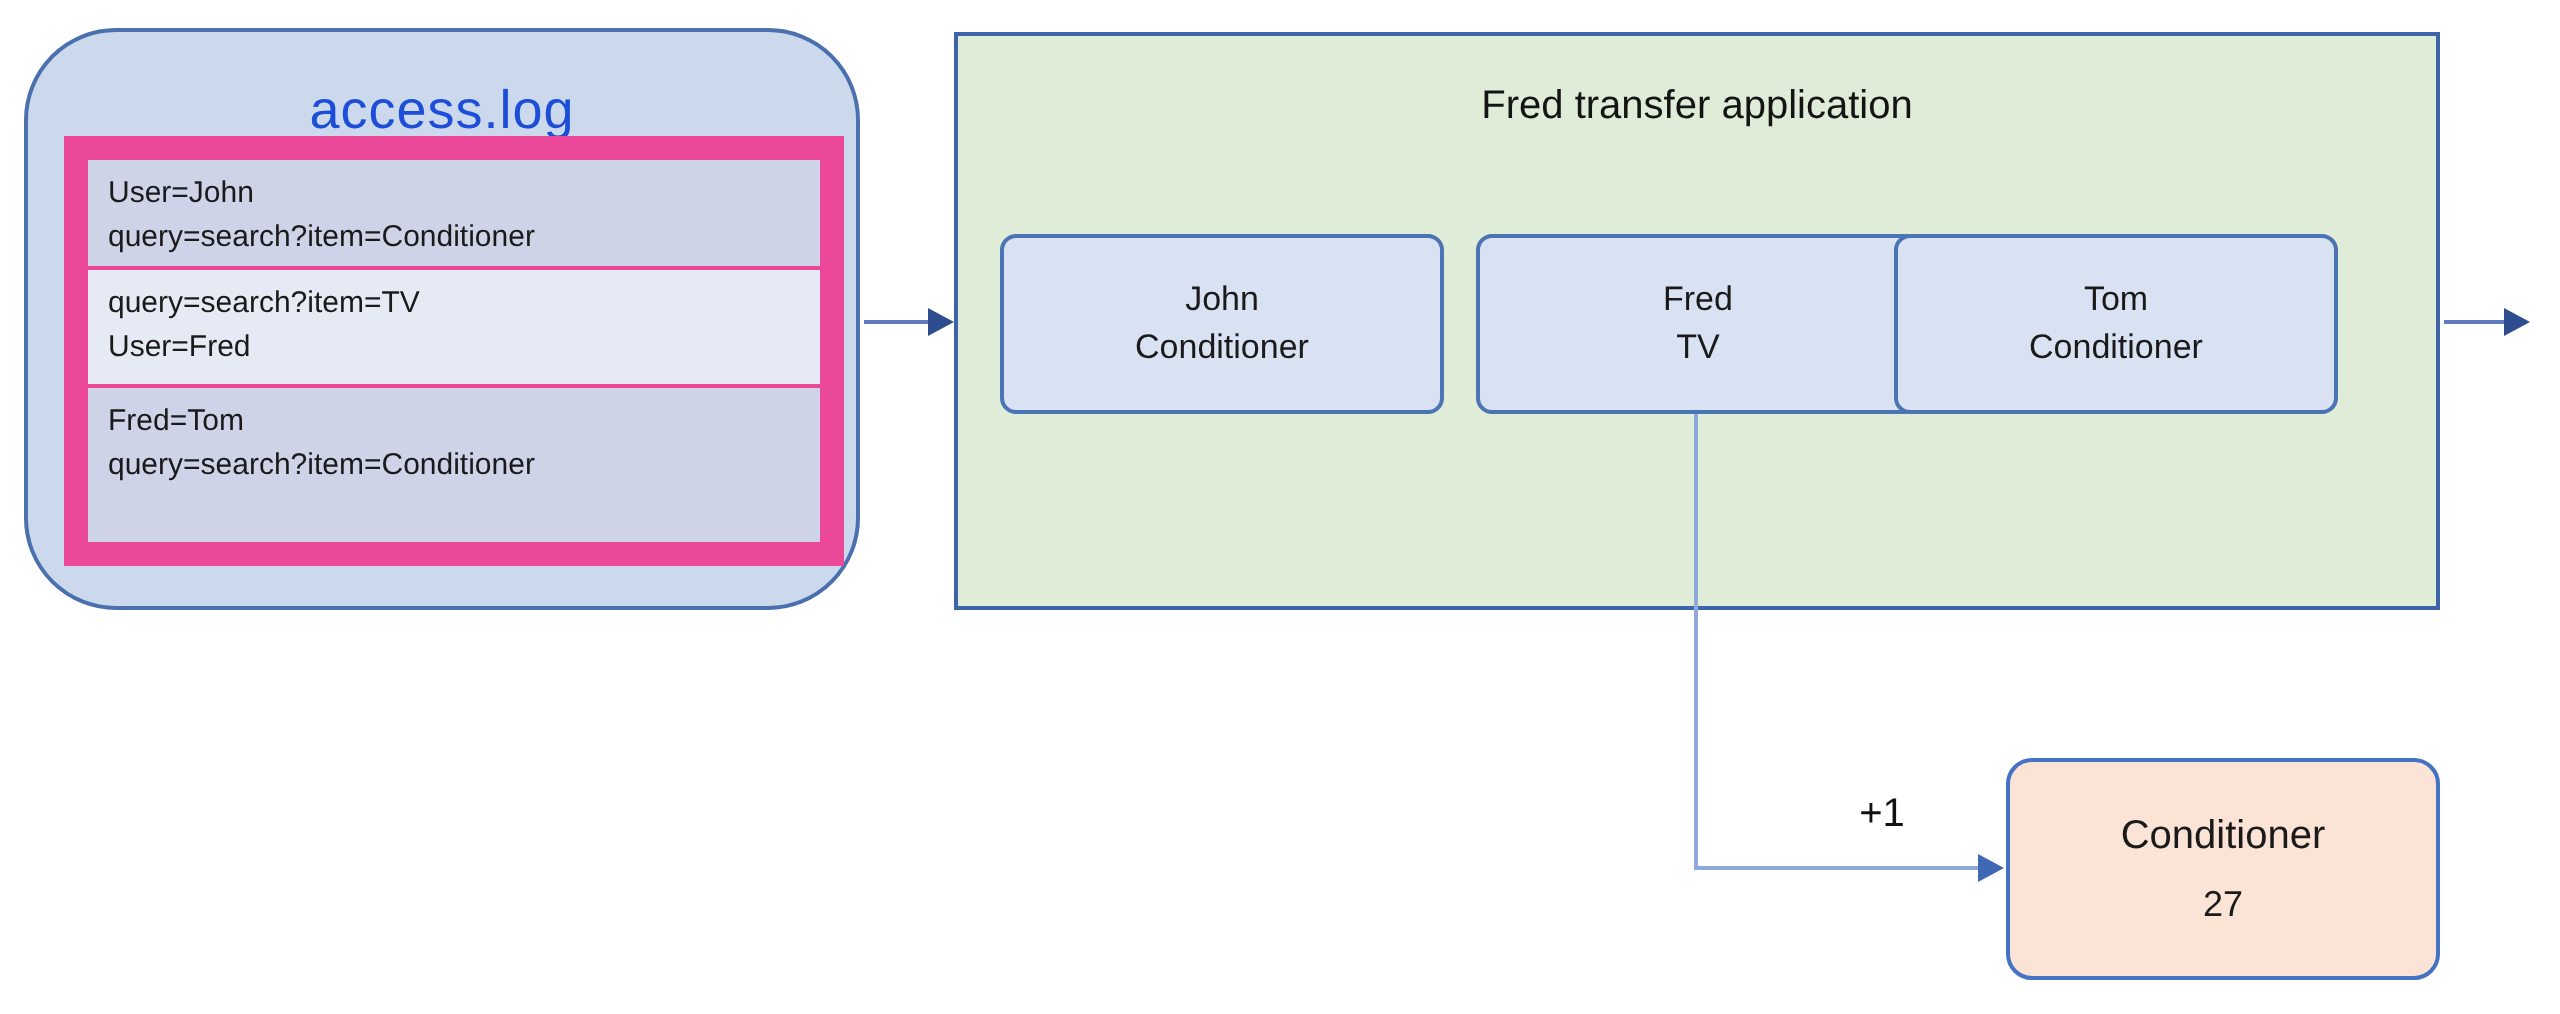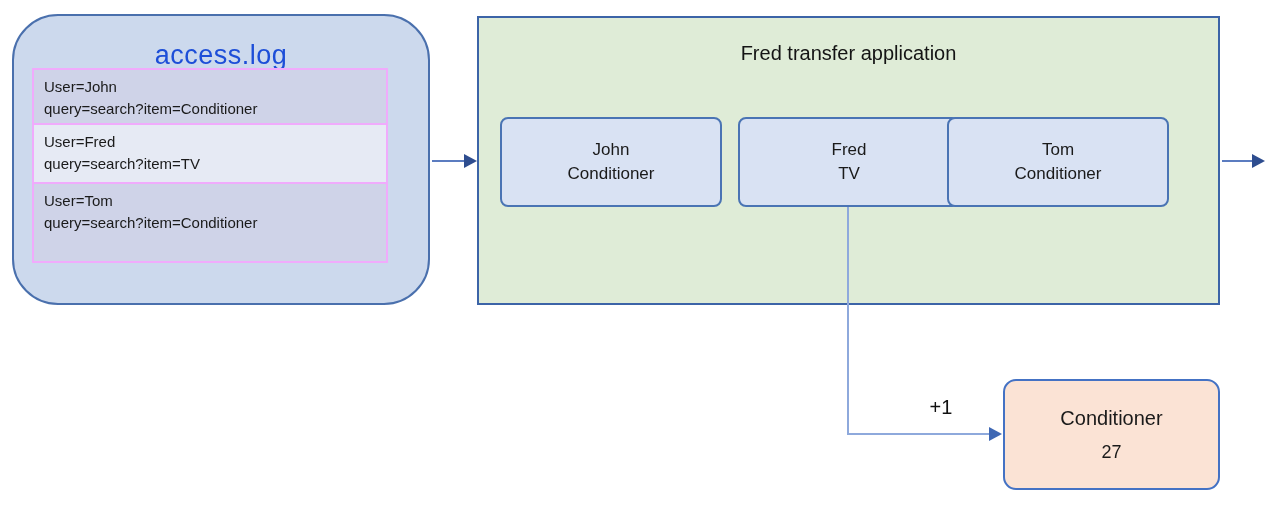--- a/index.html
+++ b/index.html
@@ -12,22 +12,22 @@
   
   .accesslog {
     position:absolute; left:12px; top:14px; width:418px; height:291px;
     background:#ccd9ed; border:2px solid #4a70ad; border-radius:46px;
   }
   .accesslog-title {
     position:absolute; left:0; top:24px; width:100%;
     text-align:center; font-size:27px; letter-spacing:0.5px; color:#1d4ed8;
   }
   .log-table {
-    position:absolute; left:18px; top:52px; width:356px;
-    background:#f0abfc; padding:2px;
+    position:absolute; left:18px; top:52px; width:390px;
+    background:#ec4899; padding:12px;
   }
   .log-row { width:100%; padding:6px 0 0 10px; font-size:15px; line-height:22px; }
   .log-row.dark  { background:#cfd3e8; }
   .log-row.light { background:#e6eaf4; }
   .log-row + .log-row { margin-top:2px; }
   .row-1 { height:53px; }
   .row-2 { height:57px; }
   .row-3 { height:77px; }
 
   
@@ -81,25 +81,25 @@
 <div class="stage">
 
   <div class="accesslog">
     <div class="accesslog-title">access.log</div>
     <div class="log-table">
       <div class="log-row dark row-1">
         <div>User=John</div>
         <div>query=search?item=Conditioner</div>
       </div>
       <div class="log-row light row-2">
+        <div>query=search?item=TV</div>
         <div>User=Fred</div>
-        <div>query=search?item=TV</div>
       </div>
       <div class="log-row dark row-3">
-        <div>User=Tom</div>
+        <div>Fred=Tom</div>
         <div>query=search?item=Conditioner</div>
       </div>
     </div>
   </div>
 
   <div class="hline line-mid" style="left:432px; top:160px; width:34px;"></div>
   <div class="arrowhead-right head-dark" style="left:464px; top:154px;"></div>
 
   <div class="appbox">
     <div class="appbox-title">Fred transfer application</div>

